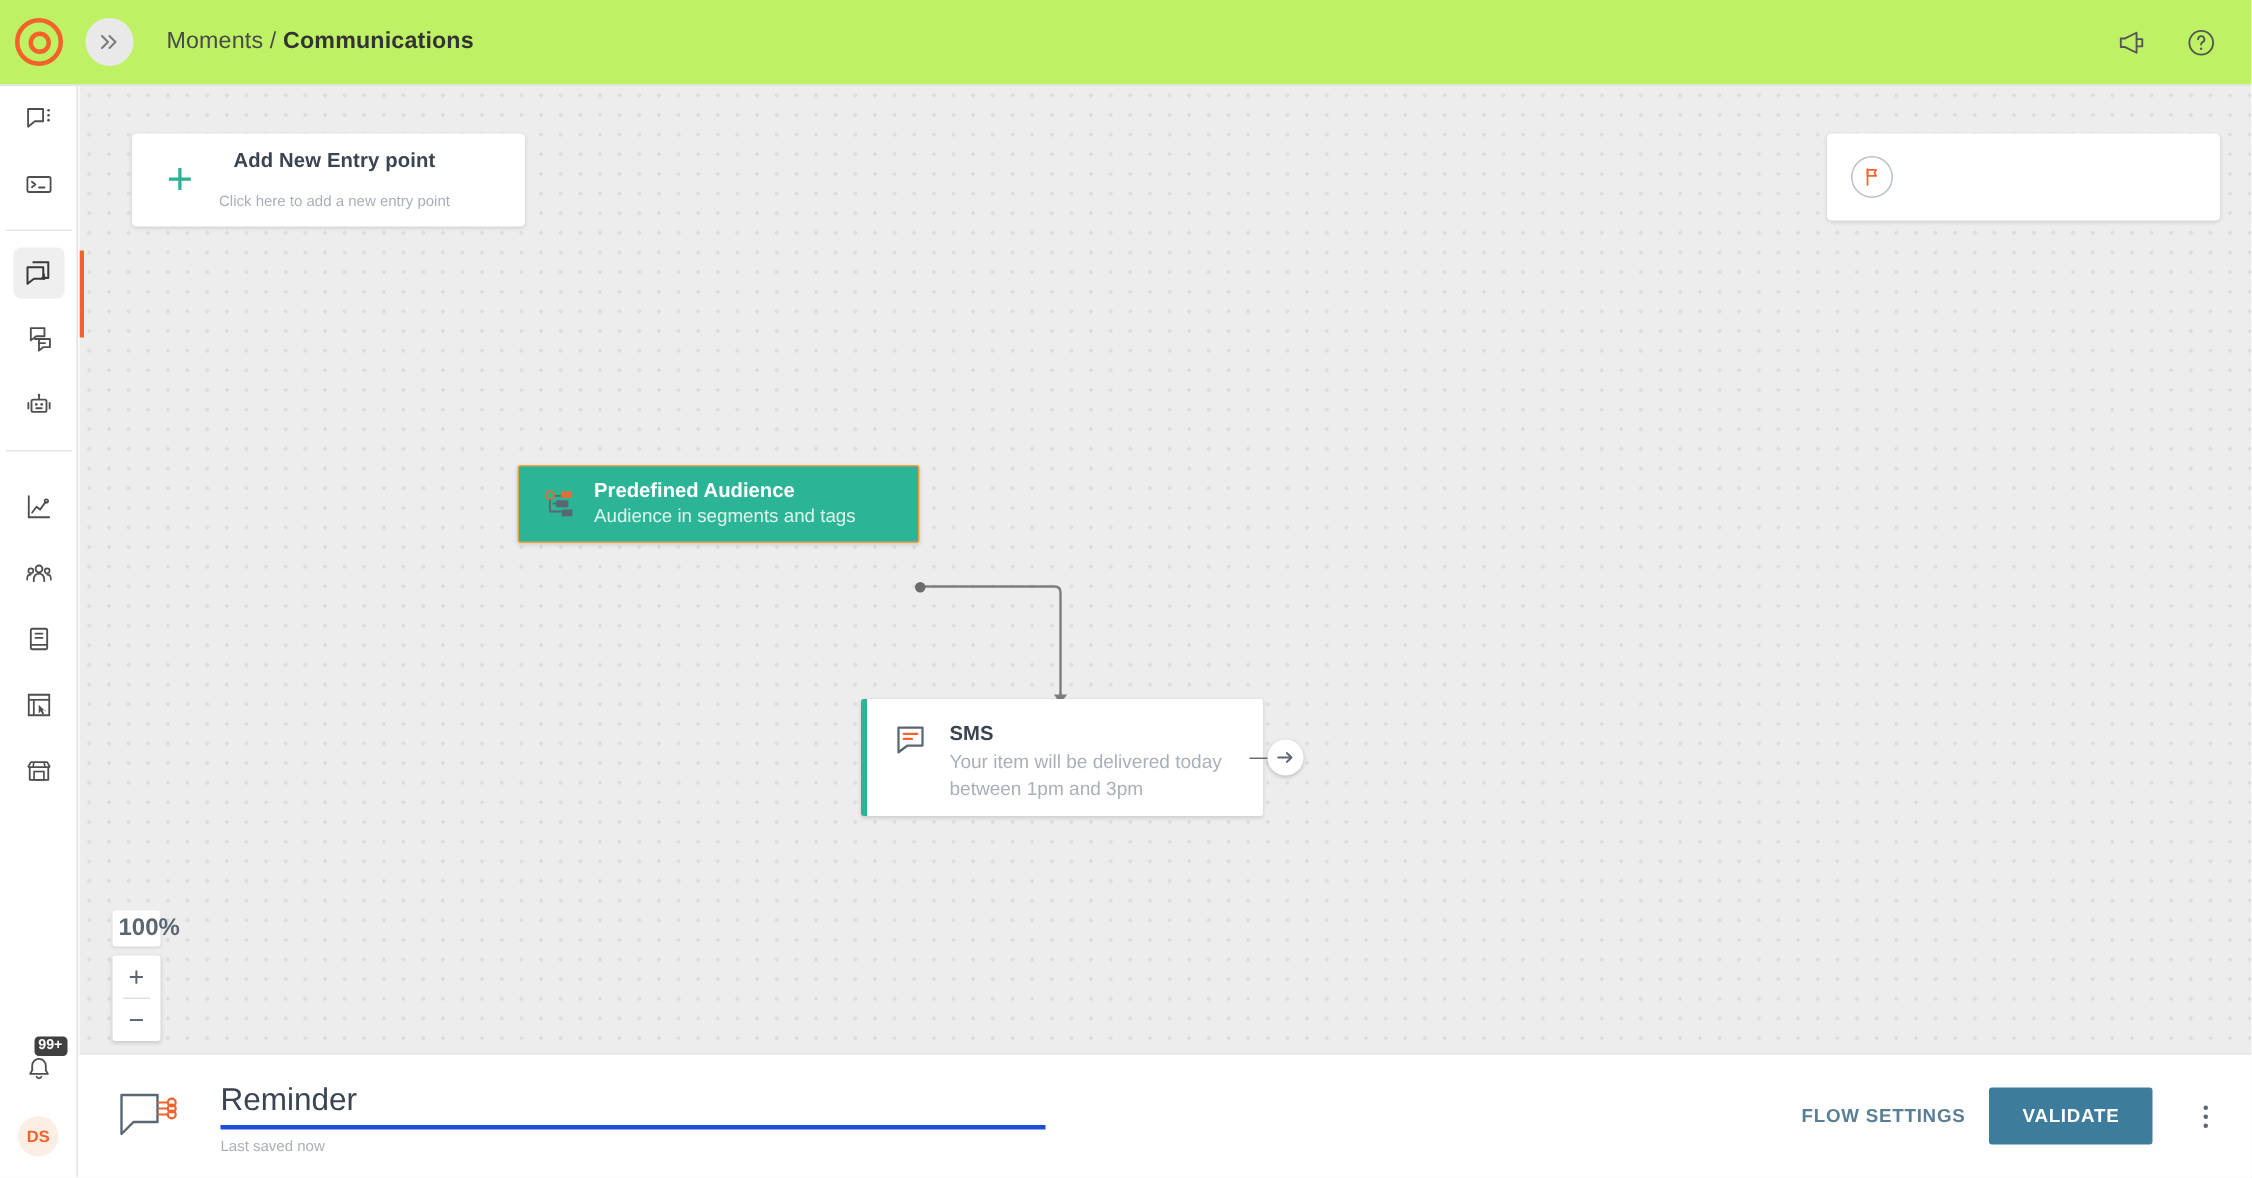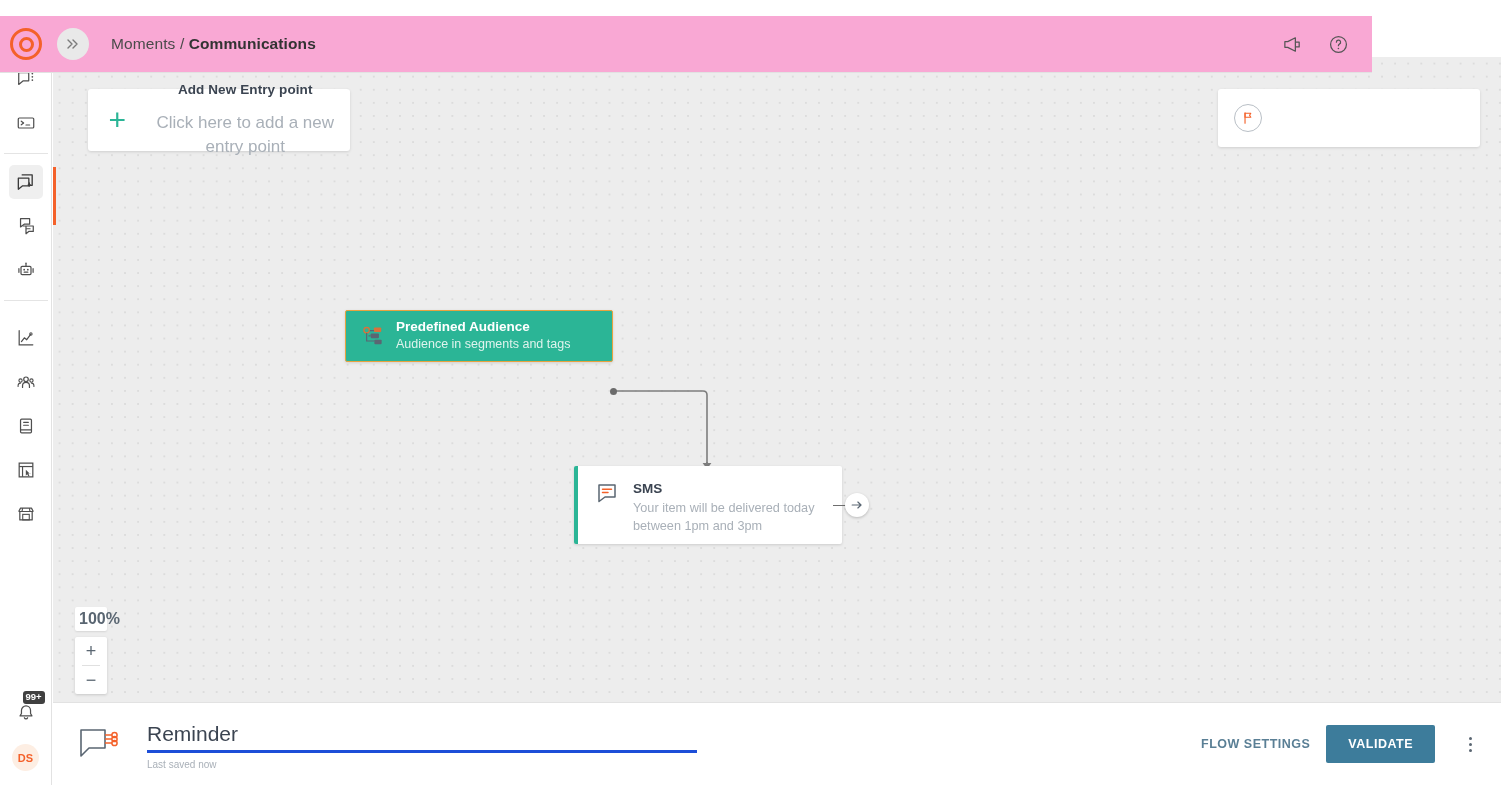--- a/index.html
+++ b/index.html
@@ -6,22 +6,22 @@
   html, body {
     width: 1501px; height: 785px;
     font-family: "Liberation Sans", sans-serif;
     background: #ffffff;
     overflow: hidden;
   }
   .app { position: relative; width: 1501px; height: 785px; background:#fff; }
 
   
   .topbar {
-    position:absolute; left:0; top:16px; width:1372px; height:57px;
-    background:#f9a8d4; border-bottom:1px solid #e2e2e2;
+    position:absolute; left:0; top:0; width:1501px; height:57px;
+    background:#bef264; border-bottom:1px solid #e2e2e2;
     display:flex; align-items:center; z-index:30;
   }
   .logo { width:52px; display:flex; align-items:center; justify-content:center; }
   .logo-mark { width:32px; height:32px; border-radius:50%; border:3px solid #f4612a;
     display:flex; align-items:center; justify-content:center; }
   .logo-inner { width:15px; height:15px; border-radius:50%; border:3px solid #f4612a; }
   .collapse-btn {
     width:32px; height:32px; border-radius:50%; background:#e9e9e9;
     display:flex; align-items:center; justify-content:center; margin-left:5px;
     color:#7b7b7b; font-size:15px; cursor:pointer;
@@ -70,21 +70,21 @@
 
   .card {
     position:absolute; background:#fff; border-radius:3px;
     box-shadow:0 1px 3px rgba(0,0,0,.13);
     display:flex; align-items:center; cursor:pointer;
   }
   .entry-card { left:35px; top:32px; width:262px; height:62px; padding-left:18px; }
   .plus-ico { color:#2bb596; font-size:30px; font-weight:300; line-height:1; width:28px; text-align:center;}
   .card-txt { margin-left:12px;text-align:center; }
   .card-title { font-size:13.5px; font-weight:700; color:#3b4451; line-height:1.35; letter-spacing:.1px;}
-  .card-sub { font-size:17px; color:#a9b0b8; line-height:1.4;margin-top:12px; }
+  .card-sub { font-size:10px; color:#a9b0b8; line-height:1.4;margin-top:12px; }
 
   .goal-card { left:1165px; top:32px; width:262px; height:58px; padding-left:16px; }
   .goal-ring {
     width:28px; height:28px; border-radius:50%; border:1px solid #b9bfc6;
     display:flex; align-items:center; justify-content:center; flex:0 0 auto;
   }
 
   
   .node-audience {
     position:absolute; left:292px; top:253px; width:268px; height:52px;

